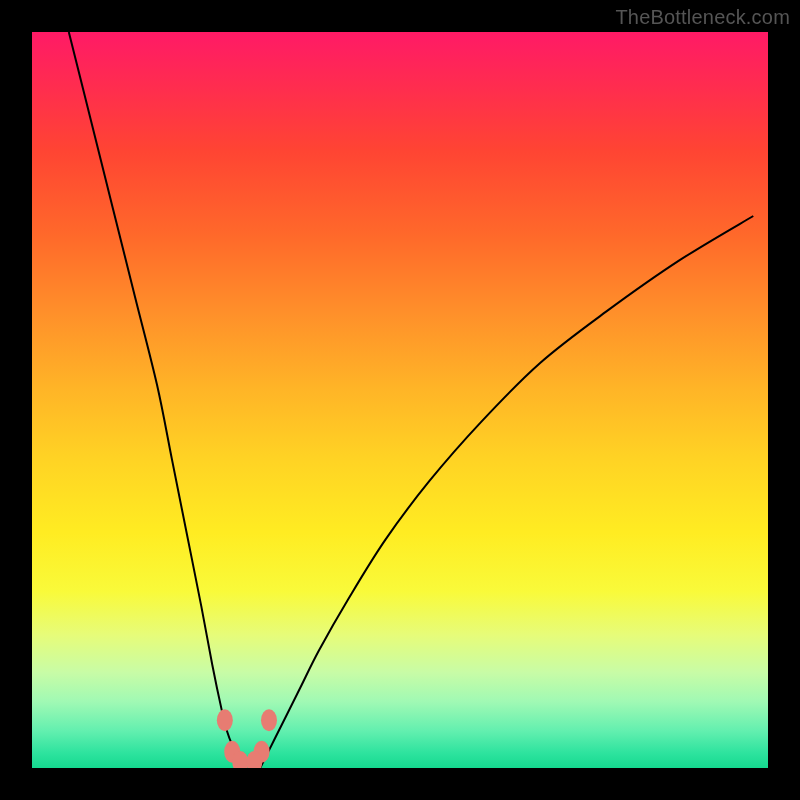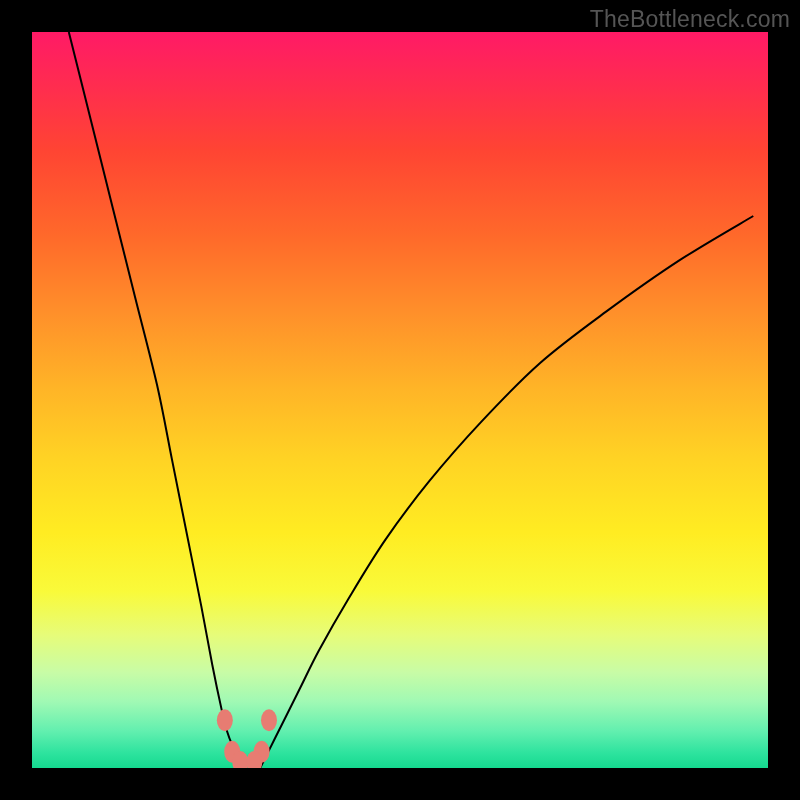--- a/index.html
+++ b/index.html
@@ -17,21 +17,21 @@
     left: 0;
     width: 800px;
     height: 800px;
     background: #000;
   }
   .watermark {
     position: absolute;
     top: 6px;
     right: 10px;
     color: #555;
-    font-size: 23px;
+    font-size: 20px;
     font-weight: 500;
     letter-spacing: 0.2px;
     user-select: none;
   }
   .plot-area {
     position: absolute;
     top: 32px;
     left: 32px;
     width: 736px;
     height: 736px;

